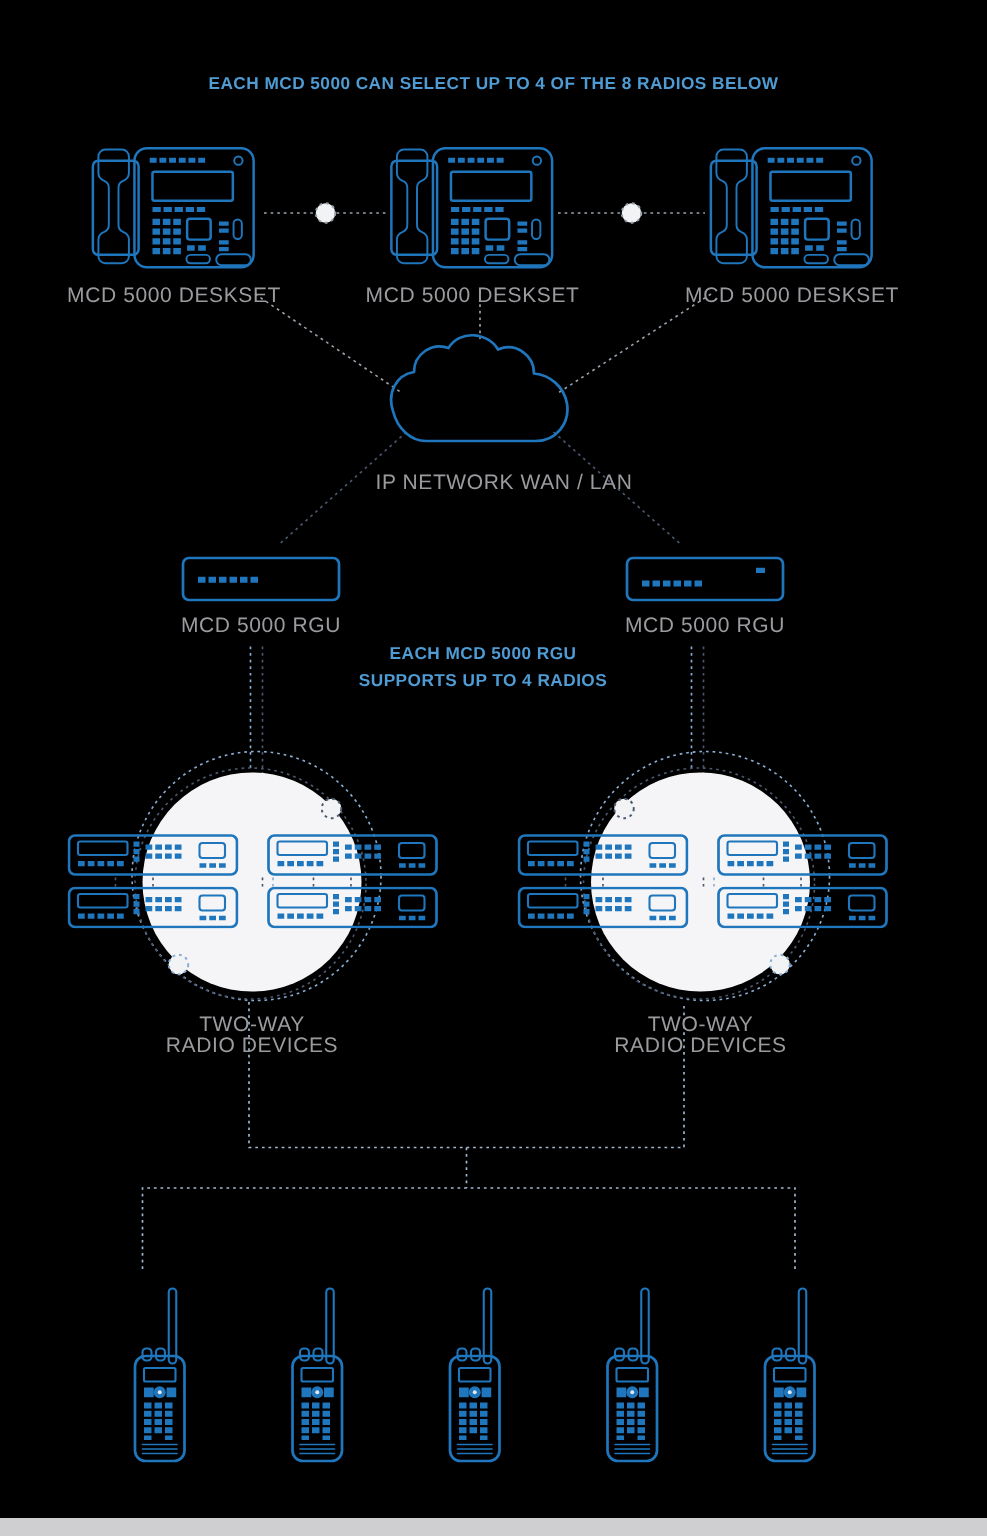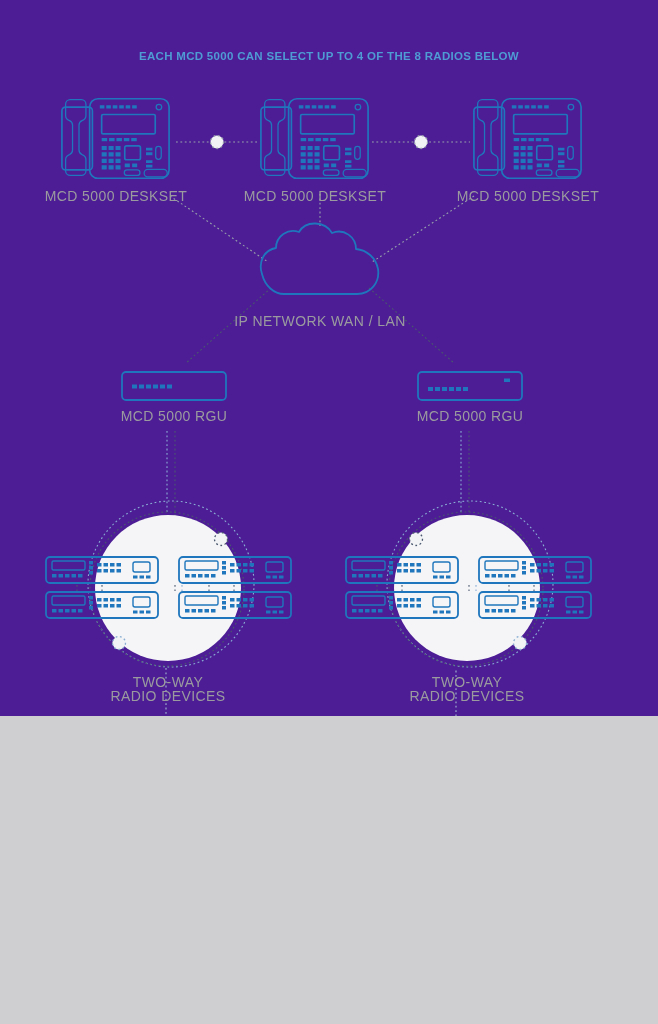--- a/index.html
+++ b/index.html
@@ -1,17 +1,17 @@
 <!DOCTYPE html>
 <html><head>
 <meta charset="utf-8">
 <style>
   html,body{margin:0;padding:0;}
   body{background:#cfcfd2;font-family:"Liberation Sans",sans-serif;}
-  .canvas{position:relative;width:658px;height:716px;background:#4c1d95;overflow:hidden;margin:0 auto;}
+  .canvas{position:relative;width:658px;height:1012px;background:#000000;overflow:hidden;margin:0 auto;}
   .canvas svg{position:absolute;left:0;top:0;}
   
   .o  {fill:none;stroke:#1f76bc;stroke-width:1.8;stroke-linejoin:round;stroke-linecap:round;}
   .oi {fill:none;stroke:#1f76bc;stroke-width:1.4;stroke-linejoin:round;stroke-linecap:round;}
   .f  {fill:#1f76bc;stroke:none;}
   .ln {fill:none;stroke:#1f76bc;stroke-width:1.1;stroke-linecap:round;}
   .dgray{fill:none;stroke:#98a1ab;stroke-width:1.1;stroke-dasharray:1.8 2.6;}
   .dnavy{fill:none;stroke:#4a576e;stroke-width:1.1;stroke-dasharray:1.8 2.6;}
   .dblue{fill:none;stroke:#8aadd3;stroke-width:1.1;stroke-dasharray:1.8 2.6;}
   .dlite{fill:none;stroke:#a2b9d0;stroke-width:1.1;stroke-dasharray:1.8 2.6;}
@@ -161,24 +161,26 @@
   <use href="#sym-handheld" x="402" y="858" width="42" height="120"></use>
   <use href="#sym-handheld" x="507" y="858" width="42" height="120"></use>
 </svg>
 
   <div class="title blue-txt" style="top:50px;">EACH MCD 5000 CAN SELECT UP TO 4 OF THE 8 RADIOS BELOW</div>
 
   <div class="lbl" style="left:36px;top:188px;width:160px;">MCD 5000 DESKSET</div>
   <div class="lbl" style="left:235px;top:188px;width:160px;">MCD 5000 DESKSET</div>
   <div class="lbl" style="left:448px;top:188px;width:160px;">MCD 5000 DESKSET</div>
 
-  <div class="lbl" style="left:220px;top:313px;width:200px;">IP NETWORK WAN / LAN</div>
+  <div class="lbl" style="left:236px;top:313px;width:200px;">IP NETWORK WAN / LAN</div>
 
   <div class="lbl" style="left:94px;top:408px;width:160px;">MCD 5000 RGU</div>
   <div class="lbl" style="left:390px;top:408px;width:160px;">MCD 5000 RGU</div>
 
+  <div class="note blue-txt" style="left:192px;top:430px;width:260px;">EACH MCD 5000 RGU</div>
+  <div class="note blue-txt" style="left:192px;top:448px;width:260px;">SUPPORTS UP TO 4 RADIOS</div>
 
   <div class="lbl" style="left:88px;top:674px;width:160px;">TWO-WAY</div>
   <div class="lbl" style="left:88px;top:688px;width:160px;">RADIO DEVICES</div>
   <div class="lbl" style="left:387px;top:674px;width:160px;">TWO-WAY</div>
   <div class="lbl" style="left:387px;top:688px;width:160px;">RADIO DEVICES</div>
 
 </div>
 
 </body></html>

